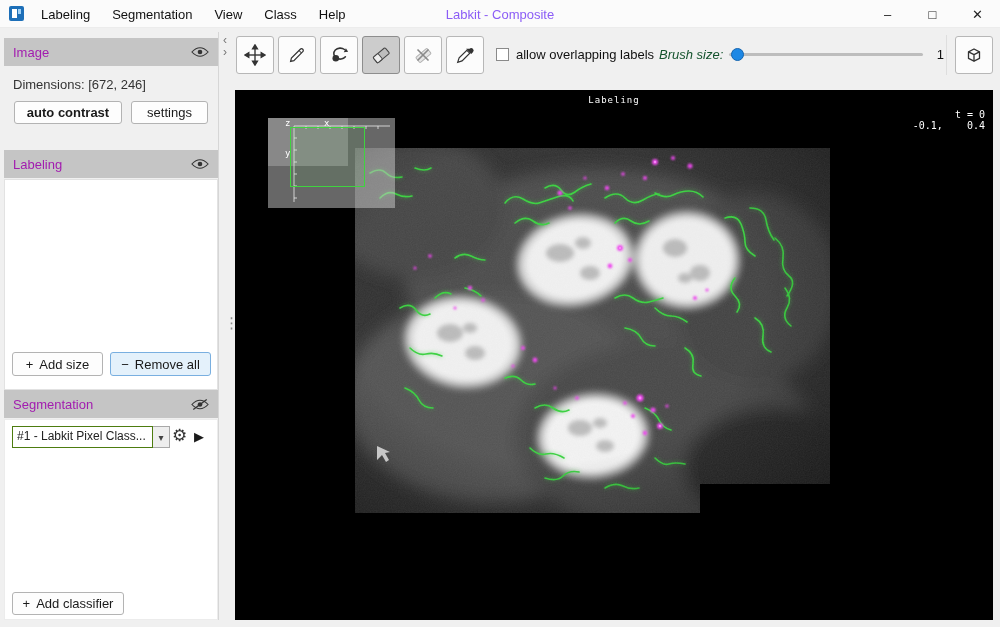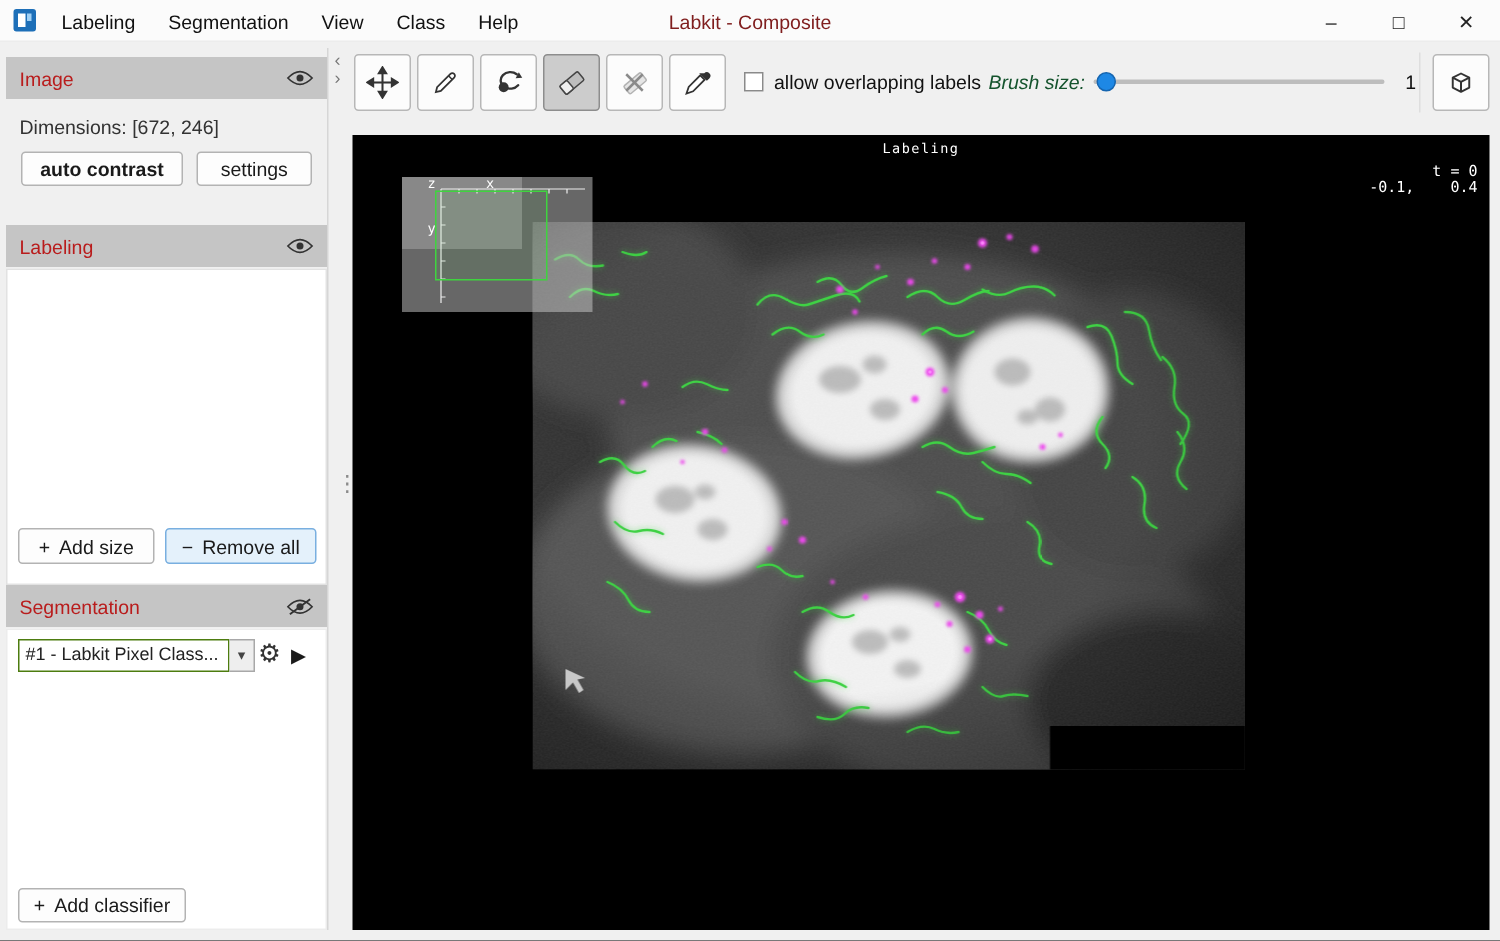--- a/index.html
+++ b/index.html
@@ -12,29 +12,29 @@
     -webkit-font-smoothing: antialiased;
   }
 
   
   .titlebar { position:absolute; left:0; top:0; width:1000px; height:28px;
     background:#fbfbfb; border-bottom:1px solid #ececec; }
   .app-icon { position:absolute; left:8px; top:5px; width:17px; height:17px; }
   .menus { position:absolute; left:30px; top:0; height:28px; display:flex; align-items:center; }
   .menu { padding:0 11px; height:28px; display:flex; align-items:center; color:#111; cursor:default; }
   .win-title { position:absolute; left:50%; top:0; transform:translateX(-50%);
-    height:28px; display:flex; align-items:center; color:#7f1d1d; }
+    height:28px; display:flex; align-items:center; color:#8b5cf6; }
   .win-controls { position:absolute; right:0; top:0; height:28px; display:flex; }
   .win-btn { width:45px; height:28px; display:flex; align-items:center; justify-content:center;
     font-size:13px; color:#222; cursor:default; }
 
   
   .sidebar-border { position:absolute; left:218px; top:32px; width:1px; height:588px; background:#d6d6d6; }
   .sec-hdr { position:absolute; left:4px; width:214px; height:28px; background:#c5c5c5;
-    display:flex; align-items:center; padding:0 9px; color:#b91c1c; }
+    display:flex; align-items:center; padding:0 9px; color:#a21caf; }
   .sec-hdr .eye { margin-left:auto; display:flex; align-items:center; cursor:pointer; }
   .panel-white { position:absolute; background:#ffffff; border:1px solid #e2e2e2; }
   .btn { position:absolute; background:#fdfdfd; border:1px solid #b3b3b3; border-radius:3px;
     display:flex; align-items:center; justify-content:center; gap:6px;
     font-size:13px; color:#1a1a1a; cursor:default; }
   .btn-blue { background:#e4f1fb; border-color:#79afe0; }
   .dim-text { position:absolute; left:13px; top:77px; color:#333; }
   .dd-box { position:absolute; left:12px; top:426px; width:141px; height:22px; background:#fff;
     border:1px solid #4d7c0f; padding:2px 4px; font-size:12px; color:#222;
     white-space:nowrap; overflow:hidden; }

